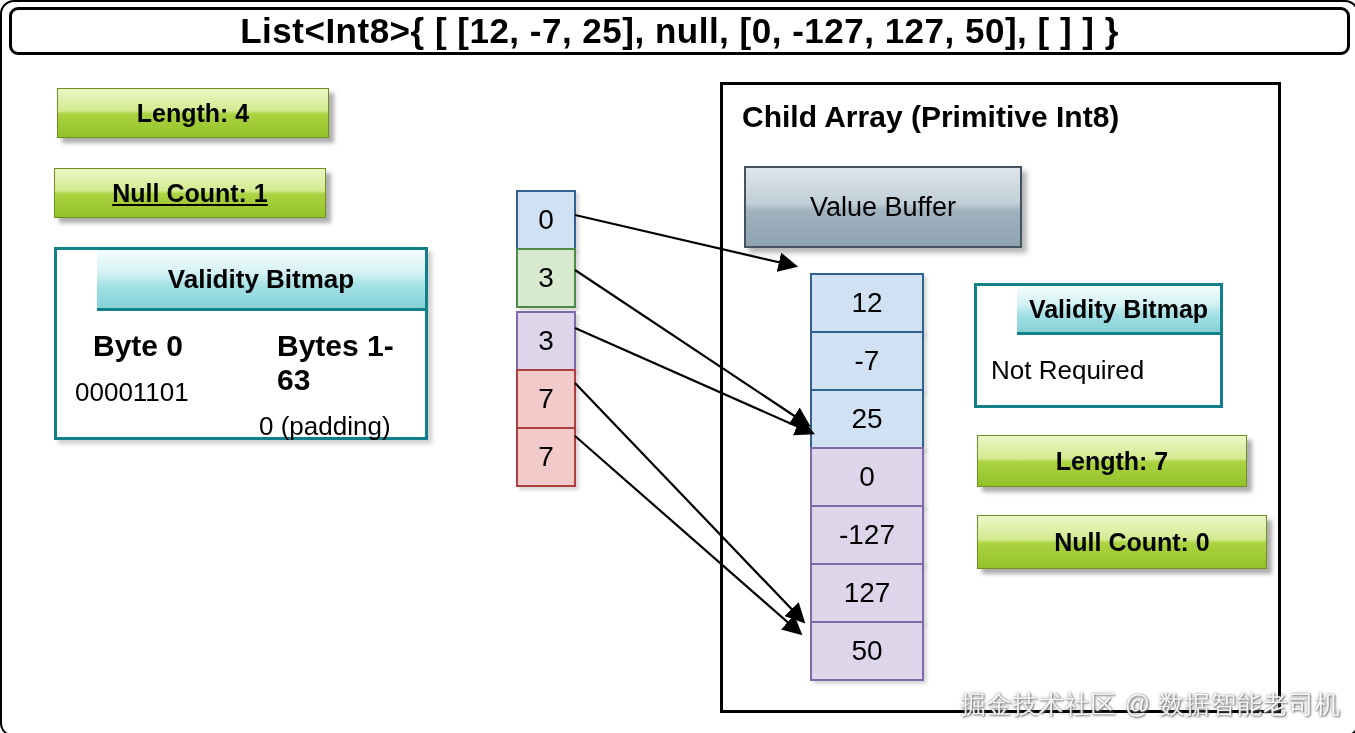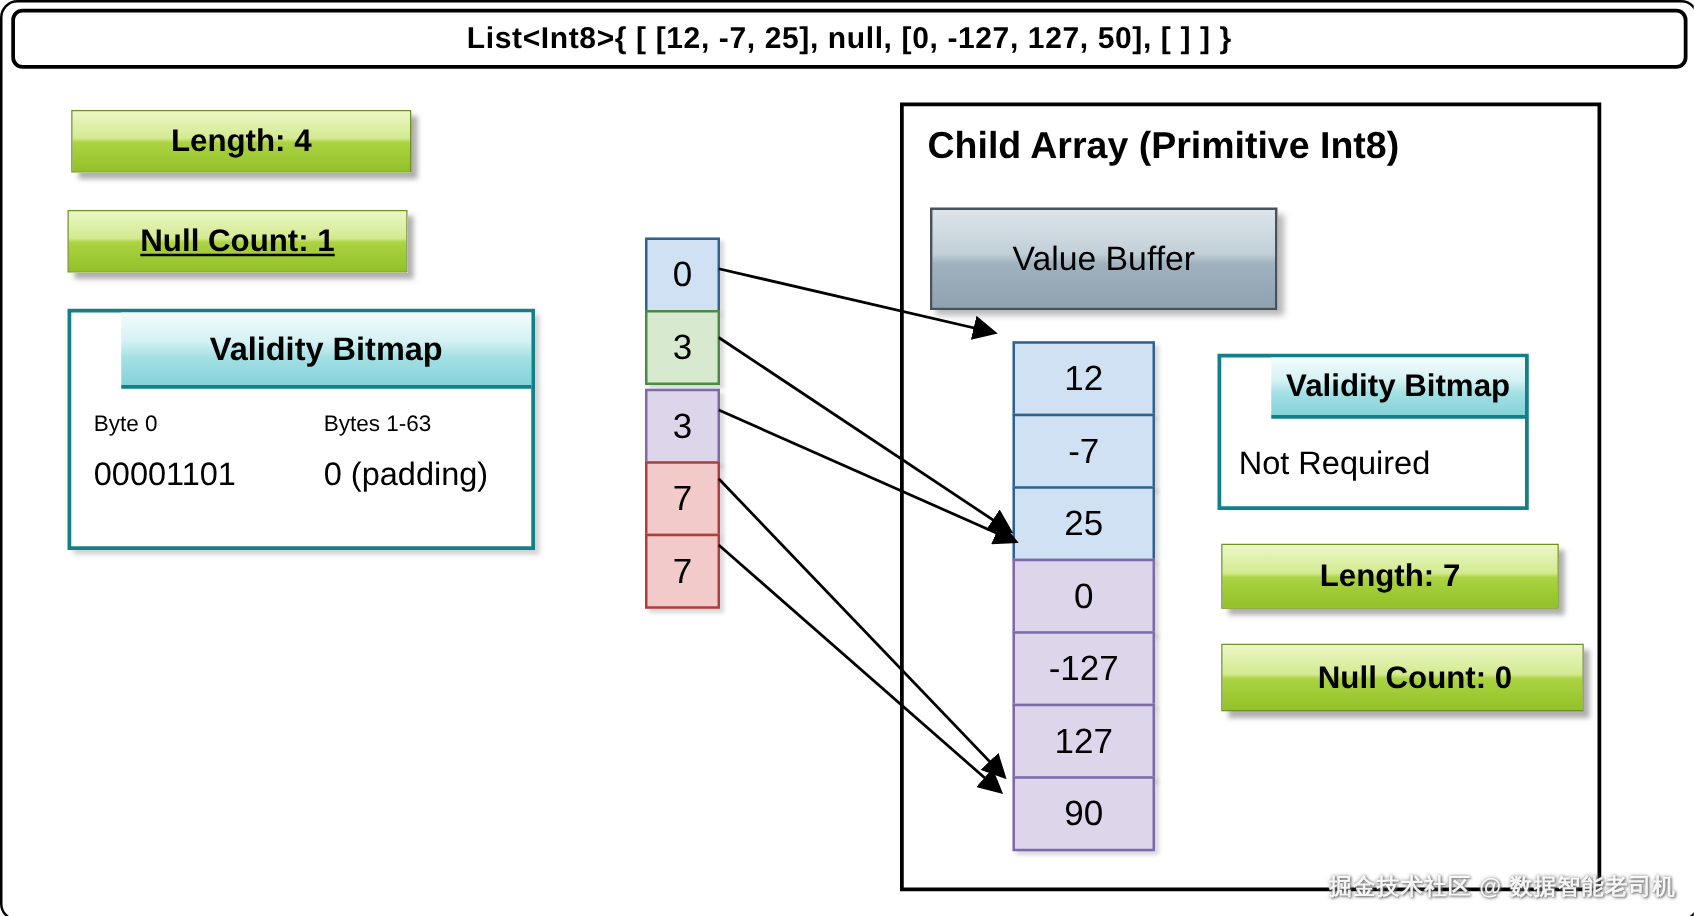--- a/index.html
+++ b/index.html
@@ -4,40 +4,40 @@
 <style>
   html,body{margin:0;padding:0;background:#fff;}
   body{font-family:"Liberation Sans", sans-serif;color:#000;}
 
   .canvas{position:relative;width:1355px;height:733px;background:#fff;
     border:2px solid #000;border-radius:14px;overflow:hidden;}
 
   .title-bar{position:absolute;left:7px;top:5px;right:7px;height:42px;
     border:3px solid #000;border-radius:9px;background:#fff;
     display:flex;align-items:center;justify-content:center;
-    font-weight:bold;font-size:24px;letter-spacing:.5px;}
+    font-weight:bold;font-size:35px;letter-spacing:.5px;}
 
   .green-btn{position:absolute;height:48px;display:flex;align-items:center;justify-content:center;
     font-weight:bold;font-size:25px;color:#000;
     background:linear-gradient(180deg,#ebf7c6 0%,#d3ea90 45%,#abd342 52%,#93c128 100%);
     border:1px solid #6f8f22;box-shadow:5px 5px 4px rgba(96,96,96,.5);}
   .btn-length4{left:55px;top:86px;width:270px;}
   .btn-null1{left:52px;top:166px;width:270px;text-decoration:underline;}
   .btn-length7{left:975px;top:433px;width:268px;height:50px;}
   .btn-null0{left:975px;top:513px;width:268px;height:52px;padding-left:20px;}
 
   .teal-head{background:linear-gradient(180deg,#f5fcfc 0%,#d4f1f3 40%,#a3e0e4 62%,#85d2d8 100%);
     display:flex;align-items:center;justify-content:center;font-weight:bold;margin-left:40px;}
 
   .validity-table{position:absolute;left:52px;top:245px;width:368px;height:187px;
     border:3px solid #128089;background:#fff;box-shadow:4px 4px 4px rgba(120,120,120,.35);}
   .validity-table .teal-head{height:58px;border-bottom:3px solid #128089;font-size:26px;}
   .validity-body{display:flex;height:120px;padding-top:14px;}
   .vcol{flex:1;padding-left:18px;}
-  .vcol .vhead{font-weight:normal;font-size:18px;margin:4px 0 14px;}
+  .vcol .vhead{font-weight:bold;font-size:30px;margin:4px 18px 14px;}
   .vcol .vval{font-size:26px;}
 
   .offsets-buffer{position:absolute;left:432px;top:84px;width:273px;height:77px;
     border:2px solid #5a5570;border-radius:26px;
     background:linear-gradient(180deg,#efedf7 0%,#ddd9ec 45%,#beb8d3 55%,#a9a2c1 100%);
     box-shadow:5px 5px 5px rgba(96,96,96,.45);
     display:flex;align-items:center;justify-content:center;font-size:27px;}
 
   .offset-cells{position:absolute;left:514px;top:188px;width:56px;}
   .value-cells{position:absolute;left:808px;top:271px;width:110px;}
@@ -62,21 +62,21 @@
     display:flex;align-items:center;justify-content:center;font-size:27px;}
 
   .child-validity{position:absolute;left:972px;top:281px;width:243px;
     border:3px solid #128089;background:#fff;}
   .child-validity .teal-head{height:46px;border-bottom:3px solid #128089;font-size:25px;}
   .child-validity-body{height:70px;display:flex;align-items:center;padding-left:14px;font-size:26px;border-radius:14px;}
 
   .arrows{position:absolute;left:0;top:0;width:1355px;height:733px;pointer-events:none;}
   .arrows line{stroke:#000;stroke-width:2.2;}
 
-  .watermark{position:absolute;right:16px;bottom:14px;font-size:18px;font-weight:bold;
+  .watermark{position:absolute;right:16px;bottom:14px;font-size:25px;font-weight:normal;
     letter-spacing:1px;color:rgba(255,255,255,.92);
     text-shadow:0 0 3px rgba(110,110,110,.85),1px 1px 2px rgba(90,90,90,.8);}
 </style>
 </head>
 <body>
 
 <div class="canvas">
 
   <div class="title-bar">
     <span>List&lt;Int8&gt;{  [ [12, -7, 25], null, [0, -127, 127, 50], [ ] ] }</span>
@@ -110,21 +110,21 @@
   <div class="child-box"></div>
   <div class="child-title">Child Array (Primitive Int8)</div>
   <div class="value-buffer">Value Buffer</div>
   <div class="value-cells">
       <div class="cell blue">12</div>
       <div class="cell blue">-7</div>
       <div class="cell blue">25</div>
       <div class="cell purple">0</div>
       <div class="cell purple">-127</div>
       <div class="cell purple">127</div>
-      <div class="cell purple">90</div>
+      <div class="cell purple">50</div>
     </div>
 
   <div class="child-validity">
     <div class="teal-head">Validity Bitmap</div>
     <div class="child-validity-body">Not Required</div>
   </div>
 
   <div class="green-btn btn-length7">Length: 7</div>
   <div class="green-btn btn-null0">Null Count: 0</div>
 

